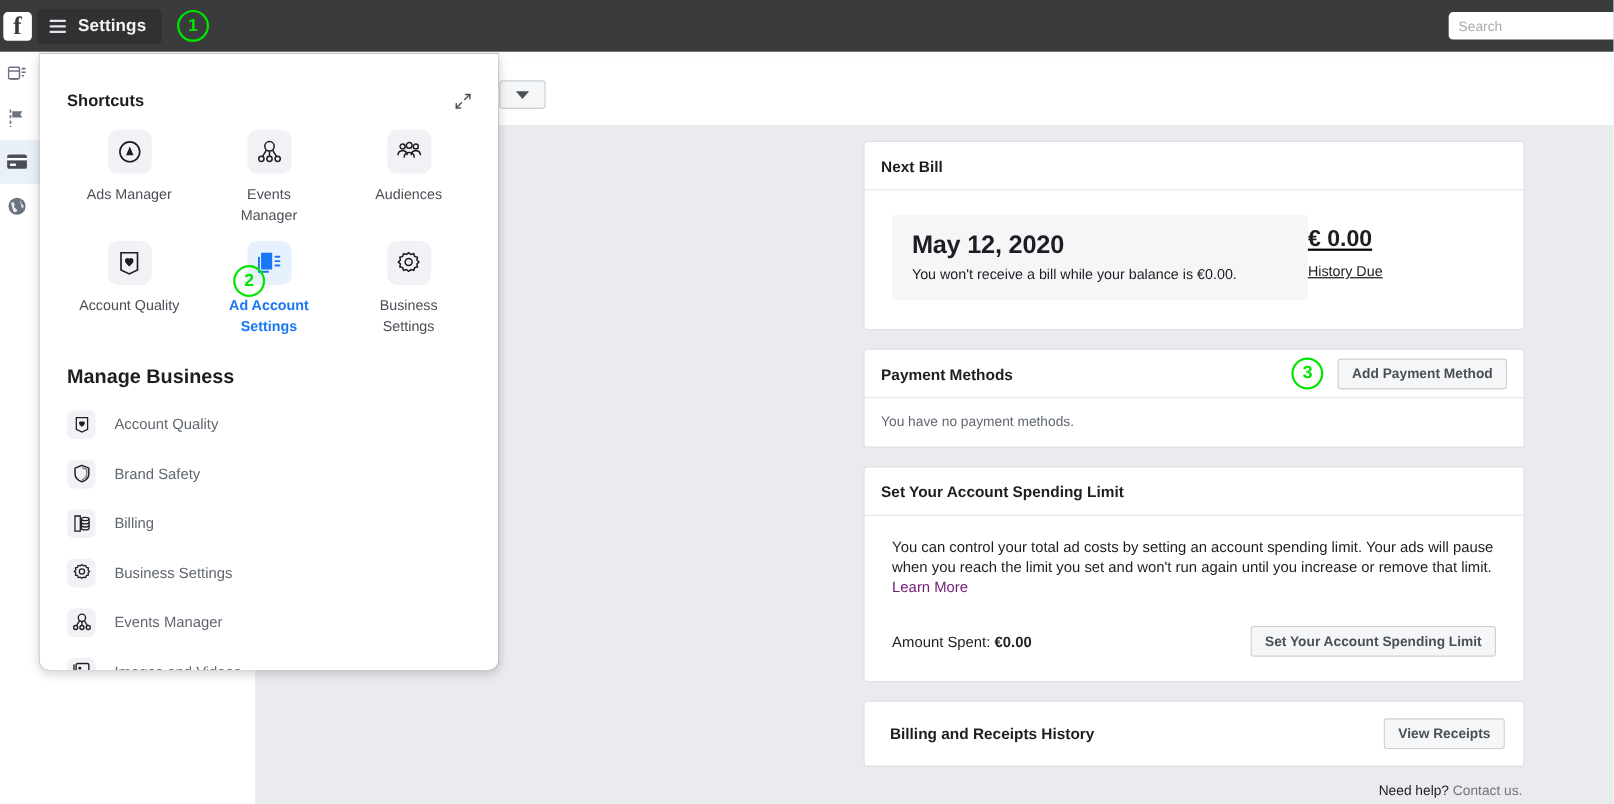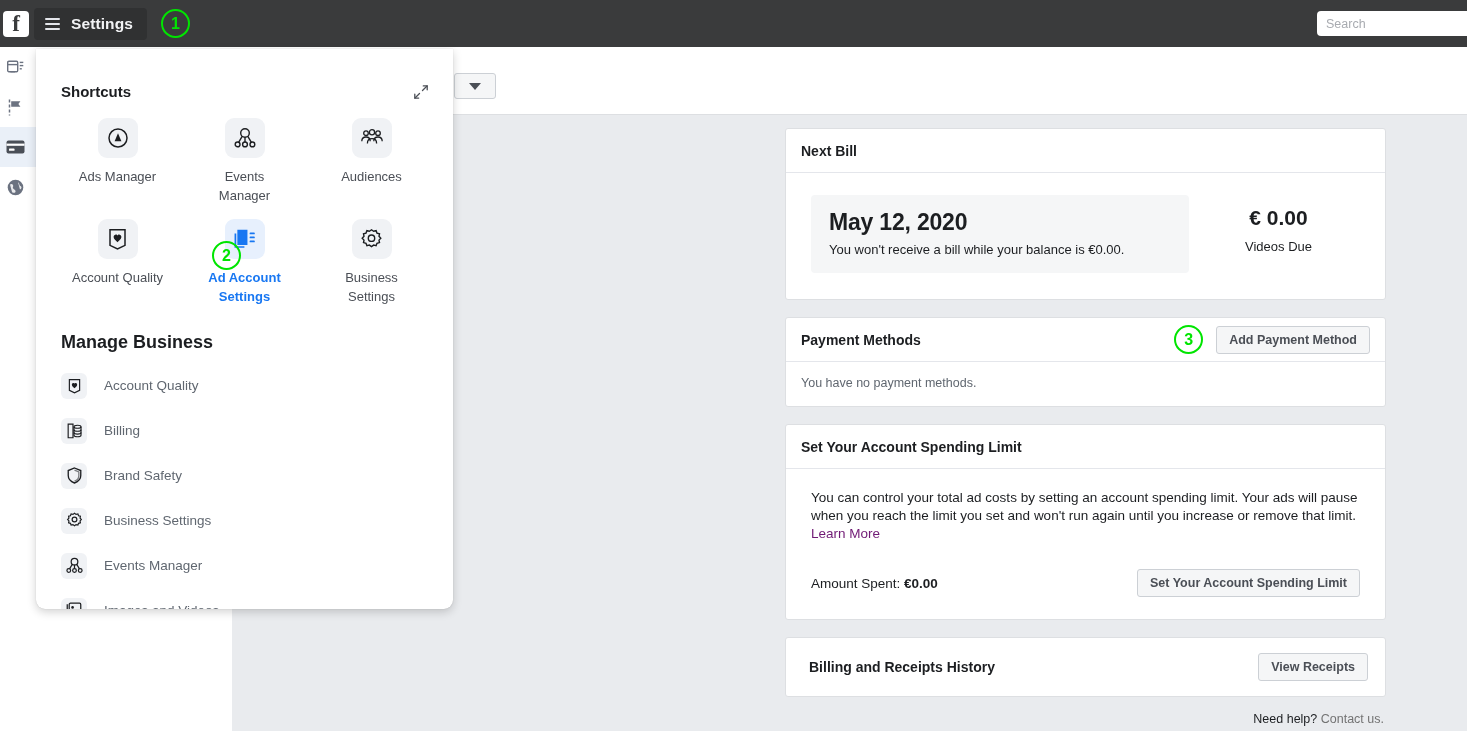--- a/index.html
+++ b/index.html
@@ -117,21 +117,21 @@
   }
 
   
   .nextbill-body { display: flex; align-items: flex-start; padding: 22px 17px 26px 25px; }
   .nextbill-box {
     background: #f5f6f7; border-radius: 4px;
     padding: 14px 18px 16px 18px; width: 378px;
   }
   .nextbill-date { font-size: 23px; font-weight: bold; color: #1c1e21; letter-spacing: -.2px; }
   .nextbill-note { font-size: 13px; color: #1c1e21; margin-top: 6px; }
-  .nextbill-amount-wrap { flex: 1; text-align: center; padding-top: 11px; }
+  .nextbill-amount-wrap { flex: 1; text-align: left; padding-top: 11px; text-decoration: underline; }
   .nextbill-amount { font-size: 21px; font-weight: bold; color: #1c1e21; }
   .nextbill-amount-lbl { font-size: 13px; color: #1c1e21; margin-top: 9px; }
 
   
   .pm-body { padding: 14px 15px 16px 15px; font-size: 12.5px; color: #606770; }
 
   
   .sl-body { padding: 20px 25px 22px 25px; }
   .sl-text { font-size: 13.5px; color: #1c1e21; line-height: 18px; }
   .sl-link { color: #701a75; cursor: pointer; }
@@ -269,21 +269,21 @@
         <div class="card-head">
           <span class="card-title">Next Bill</span>
         </div>
         <div class="nextbill-body">
           <div class="nextbill-box">
             <div class="nextbill-date">May 12, 2020</div>
             <div class="nextbill-note">You won't receive a bill while your balance is €0.00.</div>
           </div>
           <div class="nextbill-amount-wrap">
             <div class="nextbill-amount">€ 0.00</div>
-            <div class="nextbill-amount-lbl">Videos Due</div>
+            <div class="nextbill-amount-lbl">History Due</div>
           </div>
         </div>
       </div>
 
       <div class="card">
         <div class="card-head">
           <span class="card-title">Payment Methods</span>
           <span class="card-head-right">
             <span class="badge">3</span>
             <button class="btn">Add Payment Method</button>
@@ -433,38 +433,38 @@
         <span class="mb-ico">
           <svg width="13" height="16" viewBox="0 0 19 22" fill="none" stroke="#1c1e21" stroke-width="1.7">
             <path d="M2 1.8 H17 V17.4 L9.5 21 L2 17.4 Z"></path>
             <path d="M9.5 14.2 C8 12.6 5.6 11.2 5.6 9 C5.6 7.5 6.8 6.5 8 6.5 C8.8 6.5 9.2 7 9.5 7.5 C9.8 7 10.2 6.5 11 6.5 C12.2 6.5 13.4 7.5 13.4 9 C13.4 11.2 11 12.6 9.5 14.2 Z" fill="#1c1e21" stroke="none"></path>
           </svg>
         </span>
         <span class="mb-lbl">Account Quality</span>
       </div>
       <div class="mb-item">
         <span class="mb-ico">
+          <svg width="15" height="17" viewBox="0 0 17 19" fill="none" stroke="#1c1e21" stroke-width="1.5">
+            <path d="M8.5 1 L15.6 3.9 V9.6 C15.6 13.8 12.6 16.6 8.5 18 C4.4 16.6 1.4 13.8 1.4 9.6 V3.9 Z"></path>
+            <path d="M8.5 3.4 L13.4 5.4 V9.7 C13.4 12.8 11.3 14.9 8.5 16" opacity="0.55"></path>
+          </svg>
+        </span>
+        <span class="mb-lbl">Brand Safety</span>
+      </div>
+      <div class="mb-item">
+        <span class="mb-ico">
           <svg width="15" height="16" viewBox="0 0 18 19" fill="none" stroke="#1c1e21" stroke-width="1.4">
             <path d="M1.4 1.2 H7.2 V17.6 H1.4 Z"></path>
             <ellipse cx="12.6" cy="4.4" rx="4.2" ry="1.8"></ellipse>
             <path d="M8.4 4.4 V14.6 C8.4 15.6 10.3 16.4 12.6 16.4 C14.9 16.4 16.8 15.6 16.8 14.6 V4.4"></path>
             <path d="M8.4 8 C8.4 9 10.3 9.8 12.6 9.8 C14.9 9.8 16.8 9 16.8 8"></path>
             <path d="M8.4 11.4 C8.4 12.4 10.3 13.2 12.6 13.2 C14.9 13.2 16.8 12.4 16.8 11.4"></path>
           </svg>
         </span>
         <span class="mb-lbl">Billing</span>
-      </div>
-      <div class="mb-item">
-        <span class="mb-ico">
-          <svg width="15" height="17" viewBox="0 0 17 19" fill="none" stroke="#1c1e21" stroke-width="1.5">
-            <path d="M8.5 1 L15.6 3.9 V9.6 C15.6 13.8 12.6 16.6 8.5 18 C4.4 16.6 1.4 13.8 1.4 9.6 V3.9 Z"></path>
-            <path d="M8.5 3.4 L13.4 5.4 V9.7 C13.4 12.8 11.3 14.9 8.5 16" opacity="0.55"></path>
-          </svg>
-        </span>
-        <span class="mb-lbl">Brand Safety</span>
       </div>
       <div class="mb-item">
         <span class="mb-ico">
           <svg width="17" height="17" viewBox="0 0 23 23" fill="none" stroke="#1c1e21" stroke-width="1.6">
             <path d="M11.5 1.8 L13.6 3.3 L16.1 2.7 L17 5.1 L19.5 5.8 L19 8.3 L20.8 10.2 L19 12.1 L19.5 14.6 L17 15.3 L16.1 17.7 L13.6 17.1 L11.5 18.6 L9.4 17.1 L6.9 17.7 L6 15.3 L3.5 14.6 L4 12.1 L2.2 10.2 L4 8.3 L3.5 5.8 L6 5.1 L6.9 2.7 L9.4 3.3 Z"></path>
             <circle cx="11.5" cy="10.2" r="3.2"></circle>
           </svg>
         </span>
         <span class="mb-lbl">Business Settings</span>
       </div>

